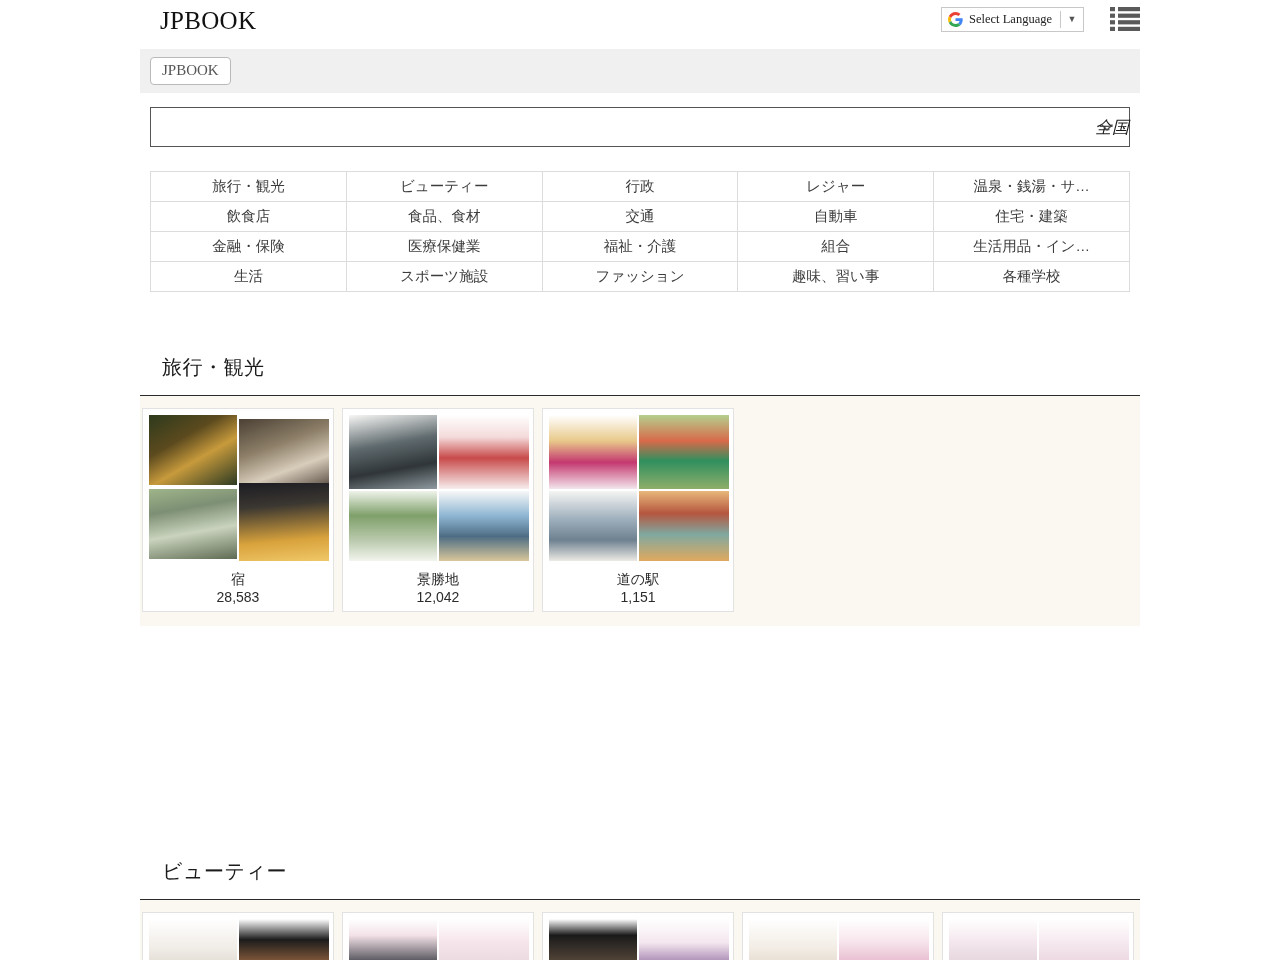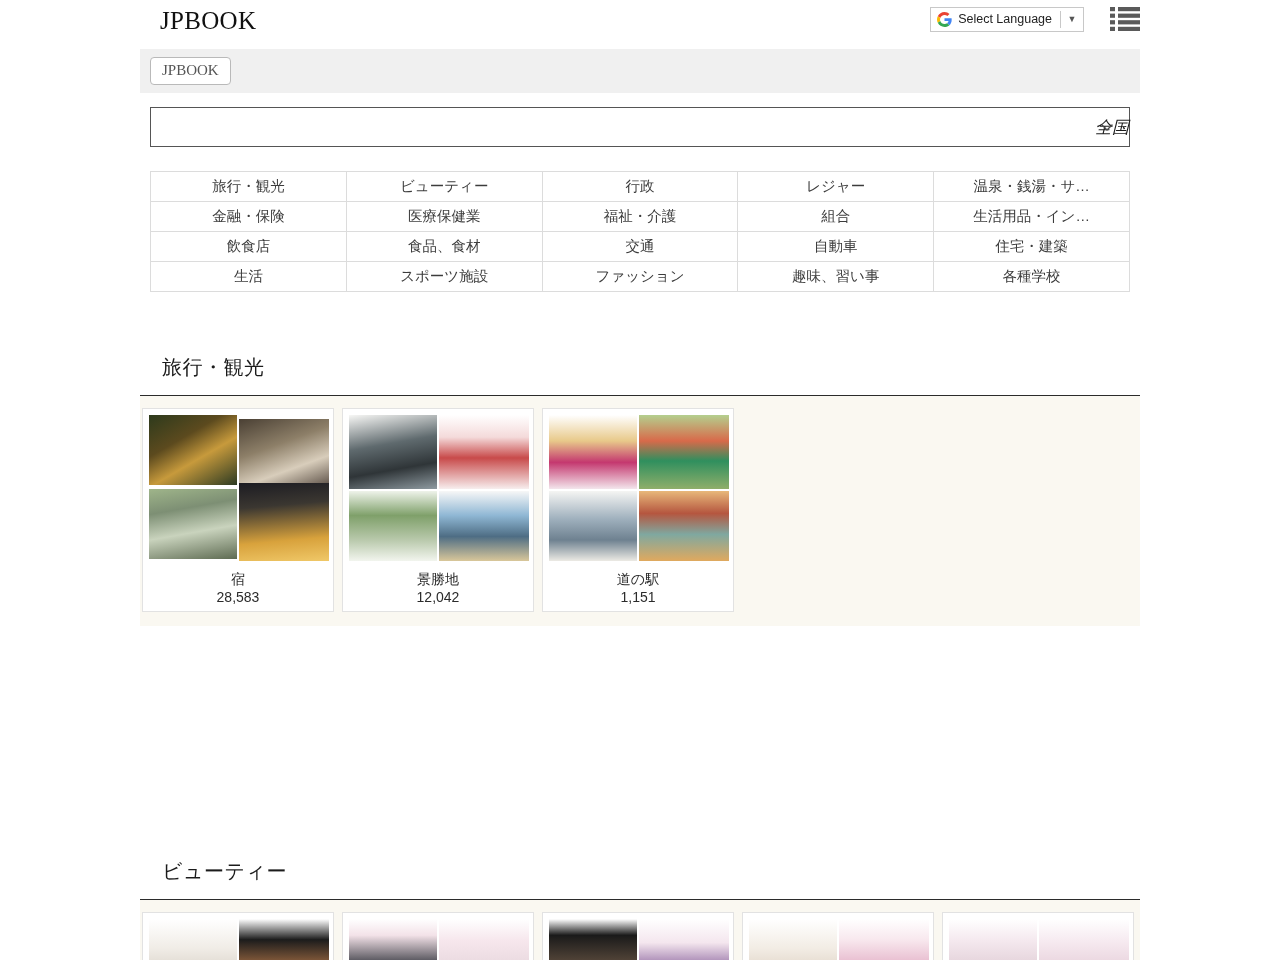--- a/index.html
+++ b/index.html
@@ -20,21 +20,21 @@
     position: relative;
   }
   .brand {
     position: absolute; left: 160px; top: 6px;
     font-family: "Liberation Serif", "DejaVu Serif", serif;
     font-size: 25px; color: #111; letter-spacing: .3px;
     line-height: 30px;
   }
   .header-right {
     position: absolute; right: 140px; top: 6px;
-    display: flex; align-items: center; gap: 26px;
+    display: flex; align-items: center; gap: 26px; font-family: Liberation Serif, serif;
   }
   .gt-widget {
     display: flex; align-items: center;
     border: 1px solid #c8c8c8; background: #fff;
     height: 25px; padding: 0 0 0 6px;
     font-size: 13px; color: #222;
   }
   .g-logo {
     width: 15px; height: 15px; margin-right: 6px; flex: none;
     position: relative;
@@ -192,32 +192,32 @@
   <table class="cat-table">
     <tbody>
       <tr>
         <td>旅行・観光</td>
         <td>ビューティー</td>
         <td>行政</td>
         <td>レジャー</td>
         <td>温泉・銭湯・サ…</td>
       </tr>
       <tr>
+        <td>飲食店</td>
+        <td>食品、食材</td>
+        <td>交通</td>
+        <td>自動車</td>
+        <td>住宅・建築</td>
+      </tr>
+      <tr>
         <td>金融・保険</td>
         <td>医療保健業</td>
         <td>福祉・介護</td>
         <td>組合</td>
         <td>生活用品・イン…</td>
-      </tr>
-      <tr>
-        <td>飲食店</td>
-        <td>食品、食材</td>
-        <td>交通</td>
-        <td>自動車</td>
-        <td>住宅・建築</td>
       </tr>
       <tr>
         <td>生活</td>
         <td>スポーツ施設</td>
         <td>ファッション</td>
         <td>趣味、習い事</td>
         <td>各種学校</td>
       </tr>
     </tbody>
   </table>

